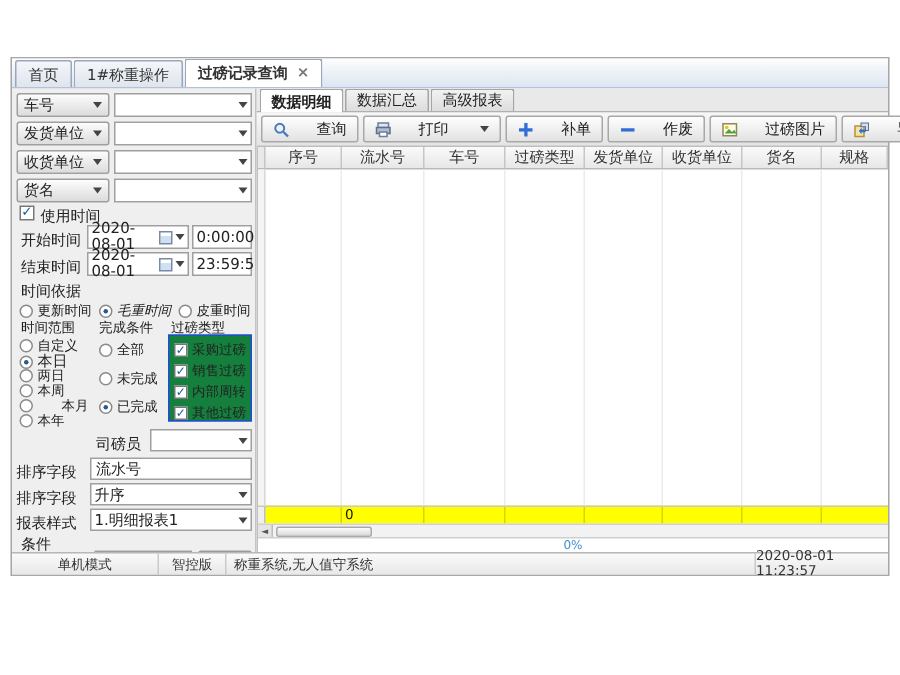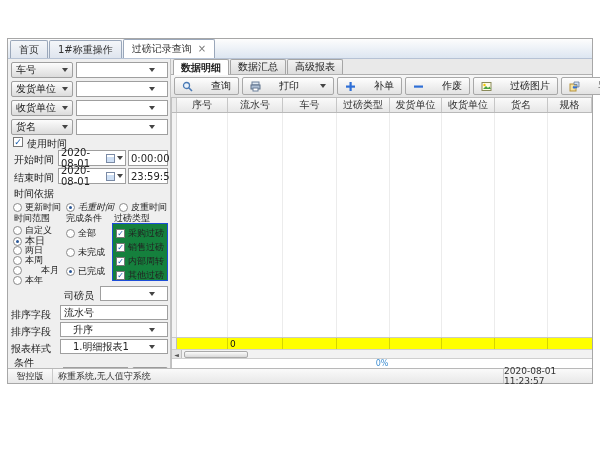--- a/index.html
+++ b/index.html
@@ -3,31 +3,31 @@
 <meta charset="utf-8">
 <style>
   * { margin:0; padding:0; box-sizing:border-box; }
   html,body { width:600px; height:450px; background:#ffffff; font-family:"DejaVu Sans","Liberation Sans",sans-serif; font-size:10px; color:#222; overflow:hidden; }
 
   .win { position:absolute; left:7px; top:38px; width:586px; height:346px; background:#efefef; border:1px solid #a7a7a7; display:flex; flex-direction:column; }
 
   
   .tabstrip { height:20px; background:linear-gradient(#fdfdfd,#dde6f1); border-bottom:1px solid #b6c2d4; display:flex; align-items:flex-end; padding-left:2px; flex:0 0 auto; }
   .mtab { height:18px; padding:0 8px; display:flex; align-items:center; gap:4px; background:linear-gradient(#f4f6f9,#dfe5ee); border:1px solid #9aa7ba; border-bottom:none; border-radius:2px 2px 0 0; margin-right:1px; color:#333; cursor:default; }
-  .mtab.active { background:#ffffff; height:19px; font-weight:normal; }
+  .mtab.active { background:#ffffff; height:19px; font-weight:bold; }
   .mtab .close { color:#777; font-size:10px; line-height:1; padding-left:2px; }
 
   
   .main { flex:1 1 auto; display:flex; min-height:0; }
 
   
   .lp { position:relative; width:163px; flex:0 0 163px; background:#efefef; border-right:1px solid #c3c3c3; overflow:hidden; }
   .lrow { position:absolute; left:0; width:163px; height:16px; }
   .ddlabel { position:absolute; left:3px; width:62px; height:16px; background:linear-gradient(#fcfcfc,#dcdcdc); border:1px solid #9f9f9f; border-radius:2px; display:flex; align-items:center; justify-content:space-between; padding:0 4px; }
-  .combo { position:absolute; left:68px; width:92px; height:16px; background:#fff; border:1px solid #9f9f9f; display:flex; align-items:center; justify-content:flex-end; padding:0 12px; }
+  .combo { position:absolute; left:68px; width:92px; height:16px; background:#fff; border:1px solid #9f9f9f; display:flex; align-items:center; justify-content:flex-end; padding:0 2px; }
   .caret { width:0; height:0; border-left:3px solid transparent; border-right:3px solid transparent; border-top:4px solid #444; }
   .flabel { position:absolute; left:6px; color:#222; }
   .checkbox { display:inline-block; width:10px; height:10px; background:#fff; border:1px solid #777; font-size:9px; line-height:9px; color:#1b5eab; text-align:center; vertical-align:middle; }
   .radio { display:inline-block; width:9px; height:9px; border:1px solid #8a8a8a; border-radius:50%; background:#fff; position:relative; vertical-align:middle; }
   .radio.sel::after { content:""; position:absolute; left:2px; top:2px; width:3px; height:3px; border-radius:50%; background:#2b5797; }
   .small { font-size:9px; }
   .datebox { position:absolute; height:16px; background:#fff; border:1px solid #9f9f9f; display:flex; align-items:center; padding:0 2px; gap:2px; }
   .calicon { width:9px; height:9px; border:1px solid #7a8aa5; background:linear-gradient(#fff 30%, #cfe0f5 30%); }
   .groupbox { position:absolute; background:#15803d; border:1px solid #1d4ed8; }
   .txtinput { position:absolute; height:15px; background:#fff; border:1px solid #9f9f9f; display:flex; align-items:center; padding:0 3px; }
@@ -348,20 +348,23 @@
           <div class="hthumb"></div>
         </div>
         <div class="progress">
           <span>0%</span>
         </div>
       </div>
     </div>
   </div>
 
   <div class="status">
+    <div class="seg seg1">
+        <span>单机模式</span>
+      </div>
     <div class="seg seg2">
         <span>智控版</span>
       </div>
     <div class="seg seg3">
         <span>称重系统,无人值守系统</span>
       </div>
     <div class="seg seg4">
         <span>2020-08-01 11:23:57</span>
       </div>
   </div>

